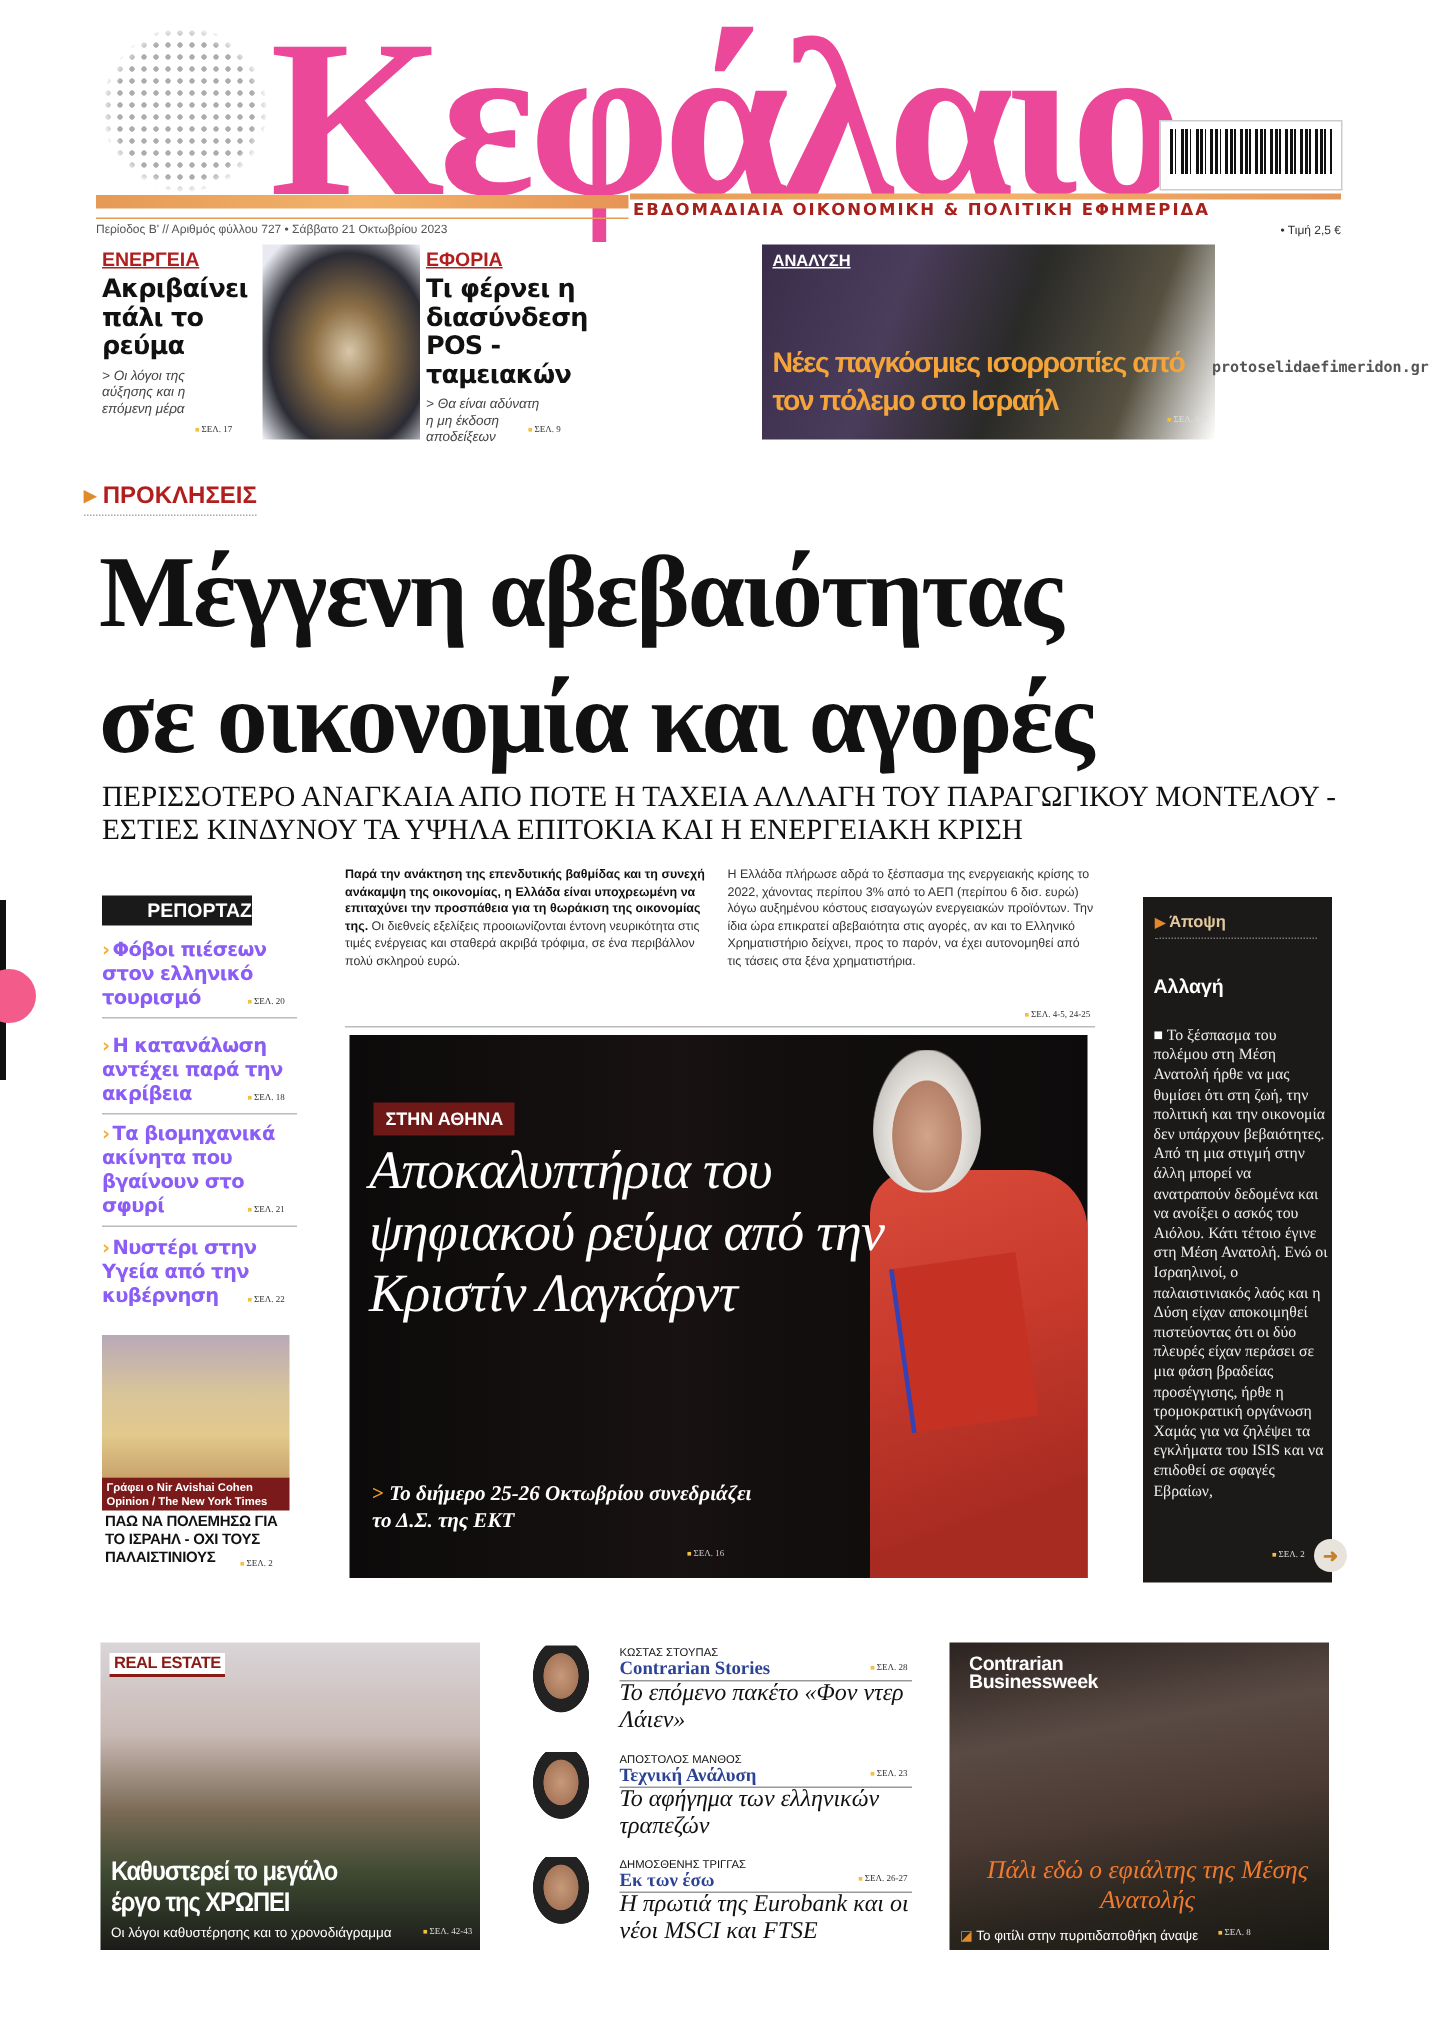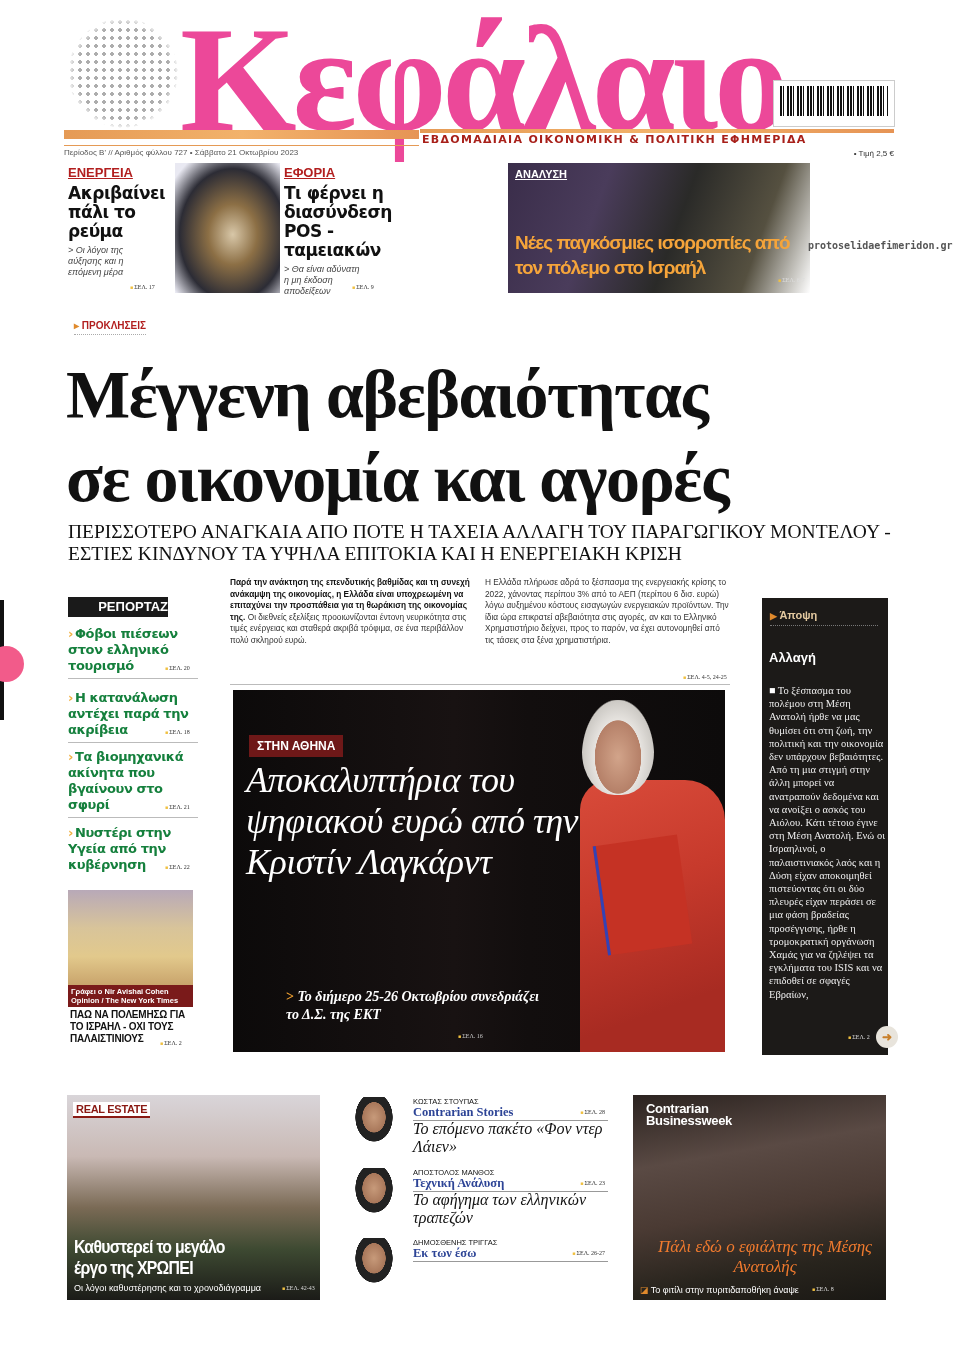--- a/index.html
+++ b/index.html
@@ -29,46 +29,46 @@
   .page-ref::before { content: "■ "; color: #f0c040; font-size: 5px; }
   .bulb { left: 175px; top: 163px; width: 105px; height: 130px; background: radial-gradient(ellipse at 55% 55%, #d8c7a8 0%, #8c6f45 30%, #2c2c35 65%, #e9e9f2 90%); }
   .pos { left: 395px; top: 163px; width: 108px; height: 130px; background: linear-gradient(135deg, #e6e6ea 0%, #3a3c44 35%, #202228 60%, #c9a172 85%, #e8d5b8 100%); }
   .analysis { left: 508px; top: 163px; width: 302px; height: 130px;
     background: linear-gradient(110deg, #3a2d4a 0%, #4a3c5b 30%, #2a2a28 55%, #555040 80%, #fff 100%); }
   .analysis-kicker { left: 515px; top: 168px; color: #fff; font-weight: bold; font-size: 11px; text-decoration: underline; }
   .analysis-head { left: 515px; top: 230px; color: #f5a43a; font-weight: bold; font-size: 22px; line-height: 26px; font-family: "Liberation Sans", sans-serif; letter-spacing: -1px; transform: scaleX(0.82); transform-origin: left; white-space: nowrap; }
   .watermark { left: 808px; top: 240px; font-size: 10px; font-weight: bold; color: #555; font-family: "DejaVu Sans Mono", monospace; }
 
   
-  .section-kicker { left: 74px; top: 320px; font-size: 10px; font-weight: bold; color: #b21e1e; border-bottom: 1px dotted #aaa; padding-bottom: 3px; }
+  .section-kicker { left: 56px; top: 320px; font-size: 16px; font-weight: bold; color: #b21e1e; border-bottom: 1px dotted #aaa; padding-bottom: 3px; }
   .section-kicker::before { content: "▸ "; color: #e08a2c; }
   .headline { left: 66px; top: 352px; width: 830px; font-family: "Liberation Serif", serif; font-weight: bold; font-size: 68px; line-height: 84px; letter-spacing: -1.5px; color: #111; }
   .subhead { left: 68px; top: 521px; width: 830px; font-family: "Liberation Serif", serif; font-size: 19.5px; line-height: 22px; color: #111; text-align: left; }
 
   .lead { left: 230px; top: 577px; width: 245px; font-size: 8.3px; line-height: 11.5px; color: #333; }
   .lead b { color: #111; }
   .lead-2 { left: 485px; top: 577px; width: 245px; font-size: 8.3px; line-height: 11.5px; color: #333; }
 
   
   .reportage-title { left: 68px; top: 597px; width: 100px; height: 20px; background: #1a1a1a; color: #fff; font-weight: bold; font-size: 13px; text-align: right; line-height: 20px; }
   .rep-item { left: 68px; width: 130px; border-bottom: 1px solid #bbb; padding-bottom: 4px; }
-  .rep-head { font-weight: bold; font-size: 13px; line-height: 16px; color: #15803d; font-family: "DejaVu Sans", sans-serif; letter-spacing: -0.4px; }
+  .rep-head { font-weight: bold; font-size: 13px; line-height: 16px; color: #8b5cf6; font-family: "DejaVu Sans", sans-serif; letter-spacing: -0.4px; }
   .rep-head::before { content: "›"; color: #f0b040; font-weight: bold; margin-right: 2px; }
   .left-photo { left: 68px; top: 890px; width: 125px; height: 95px; background: linear-gradient(180deg, #b8a9b8 0%, #d8c49a 40%, #e2c98c 70%, #c9a46c 100%); }
   .photo-cap { left: 68px; top: 985px; width: 125px; background: #7a1a1a; color: #fff; font-size: 7.5px; font-weight: bold; padding: 2px 3px; line-height: 9px; }
   .left-head { left: 70px; top: 1009px; width: 130px; font-weight: bold; font-size: 10px; line-height: 12px; color: #111; letter-spacing: -0.2px; }
 
   
   .feature { left: 233px; top: 690px; width: 492px; height: 362px; background: linear-gradient(90deg, #0c0a0a 0%, #181212 45%, #120e0e 60%, #0d0b0b 100%); }
   .lagarde-head { left: 582px; top: 700px; width: 72px; height: 95px; border-radius: 40% 40% 45% 45%; background: radial-gradient(ellipse at 50% 60%, #d2a48a 0%, #b58068 45%, #e6e3df 46%, #ccc9c4 70%, transparent 72%); }
   .lagarde-body { left: 580px; top: 780px; width: 145px; height: 272px; border-radius: 30px 40px 0 0; background: linear-gradient(160deg, #d94b3a 0%, #c73a2c 40%, #a82b22 80%); }
   .lagarde-folder { left: 600px; top: 840px; width: 85px; height: 110px; background: #c53224; border-left: 3px solid #3442b5; transform: rotate(-8deg); }
   .stin-athina { left: 249px; top: 735px; background: #6e1818; color: #fff; font-weight: bold; font-size: 12px; padding: 4px 8px; }
   .feature-head { left: 246px; top: 760px; width: 360px; color: #fff; font-family: "Liberation Serif", serif; font-style: italic; font-size: 36px; line-height: 41px; letter-spacing: -0.5px; }
-  .feature-sub { left: 248px; top: 988px; width: 260px; color: #fff; font-family: "Liberation Serif", serif; font-style: italic; font-weight: bold; font-size: 14px; line-height: 18px; margin-left: 38px; }
+  .feature-sub { left: 248px; top: 988px; width: 260px; color: #fff; font-family: "Liberation Serif", serif; font-style: italic; font-weight: bold; font-size: 14px; line-height: 18px; }
   .feature-sub::before { content: "> "; color: #f0a030; font-style: normal; }
   .feature-ref { left: 458px; top: 1033px; color: #ccc; }
 
   
   .opinion { left: 762px; top: 598px; width: 126px; height: 457px; background: #1c1a18; }
   .op-kicker { left: 770px; top: 609px; color: #e3c9a0; font-size: 11px; font-weight: bold; border-bottom: 1px dotted #777; width: 108px; padding-bottom: 4px; }
   .op-kicker::before { content: "▶ "; color: #e08a2c; font-size: 9px; }
   .op-title { left: 769px; top: 650px; color: #fff; font-weight: bold; font-size: 13px; }
   .op-body { left: 769px; top: 684px; width: 118px; color: #eee; font-family: "Liberation Serif", serif; font-size: 10.5px; line-height: 13.2px; }
   .op-body::before { content: "■ "; color: #fff; }
@@ -181,21 +181,21 @@
   <div>Opinion / The New York Times</div>
 </div>
 <div class="abs left-head">ΠΑΩ ΝΑ ΠΟΛΕΜΗΣΩ ΓΙΑ ΤΟ ΙΣΡΑΗΛ - ΟΧΙ ΤΟΥΣ ΠΑΛΑΙΣΤΙΝΙΟΥΣ</div>
 <div class="abs page-ref" style="left:160px; top:1040px;">ΣΕΛ. 2</div>
 
 <div class="abs feature"></div>
 <div class="abs lagarde-body"></div>
 <div class="abs lagarde-folder"></div>
 <div class="abs lagarde-head"></div>
 <div class="abs stin-athina">ΣΤΗΝ ΑΘΗΝΑ</div>
-<div class="abs feature-head">Αποκαλυπτήρια του ψηφιακού ευρώ από την Κριστίν Λαγκάρντ</div>
+<div class="abs feature-head">Αποκαλυπτήρια του ψηφιακού ρεύμα από την Κριστίν Λαγκάρντ</div>
 <div class="abs feature-sub">Το διήμερο 25-26 Οκτωβρίου συνεδριάζει το Δ.Σ. της ΕΚΤ</div>
 <div class="abs page-ref feature-ref">ΣΕΛ. 16</div>
 
 <div class="abs opinion"></div>
 <div class="abs op-kicker">Άποψη</div>
 <div class="abs op-title">Αλλαγή</div>
 <div class="abs op-body">Το ξέσπασμα του πολέμου στη Μέση Ανατολή ήρθε να μας θυμίσει ότι στη ζωή, την πολιτική και την οικονομία δεν υπάρχουν βεβαιότητες. Από τη μια στιγμή στην άλλη μπορεί να ανατραπούν δεδομένα και να ανοίξει ο ασκός του Αιόλου. Κάτι τέτοιο έγινε στη Μέση Ανατολή. Ενώ οι Ισραηλινοί, ο παλαιστινιακός λαός και η Δύση είχαν αποκοιμηθεί πιστεύοντας ότι οι δύο πλευρές είχαν περάσει σε μια φάση βραδείας προσέγγισης, ήρθε η τρομοκρατική οργάνωση Χαμάς για να ζηλέψει τα εγκλήματα του ISIS και να επιδοθεί σε σφαγές Εβραίων,</div>
 <div class="abs page-ref op-ref">ΣΕΛ. 2</div>
 <div class="abs op-arrow">➜</div>
 
@@ -220,20 +220,21 @@
   <div class="col-author">ΑΠΟΣΤΟΛΟΣ ΜΑΝΘΟΣ</div>
   <div class="col-series">Τεχνική Ανάλυση</div>
   <div class="col-ref page-ref">ΣΕΛ. 23</div>
   <div class="col-title">Το αφήγημα των ελληνικών τραπεζών</div>
 </div>
 <div class="abs col-item" style="top:1238px;">
   <div class="col-photo"></div>
   <div class="col-author">ΔΗΜΟΣΘΕΝΗΣ ΤΡΙΓΓΑΣ</div>
   <div class="col-series">Εκ των έσω</div>
   <div class="col-ref page-ref">ΣΕΛ. 26-27</div>
+  <div class="col-title">Η πρωτιά της Eurobank και οι νέοι MSCI και FTSE</div>
 </div>
 
 <div class="abs bb-box"></div>
 <div class="abs bb-logo">
   <div>Contrarian</div>
   <div>Businessweek</div>
 </div>
 <div class="abs bb-head">Πάλι εδώ ο εφιάλτης της Μέσης Ανατολής</div>
 <div class="abs bb-sub">Το φιτίλι στην πυριτιδαποθήκη άναψε</div>
 <div class="abs page-ref bb-ref">ΣΕΛ. 8</div>

